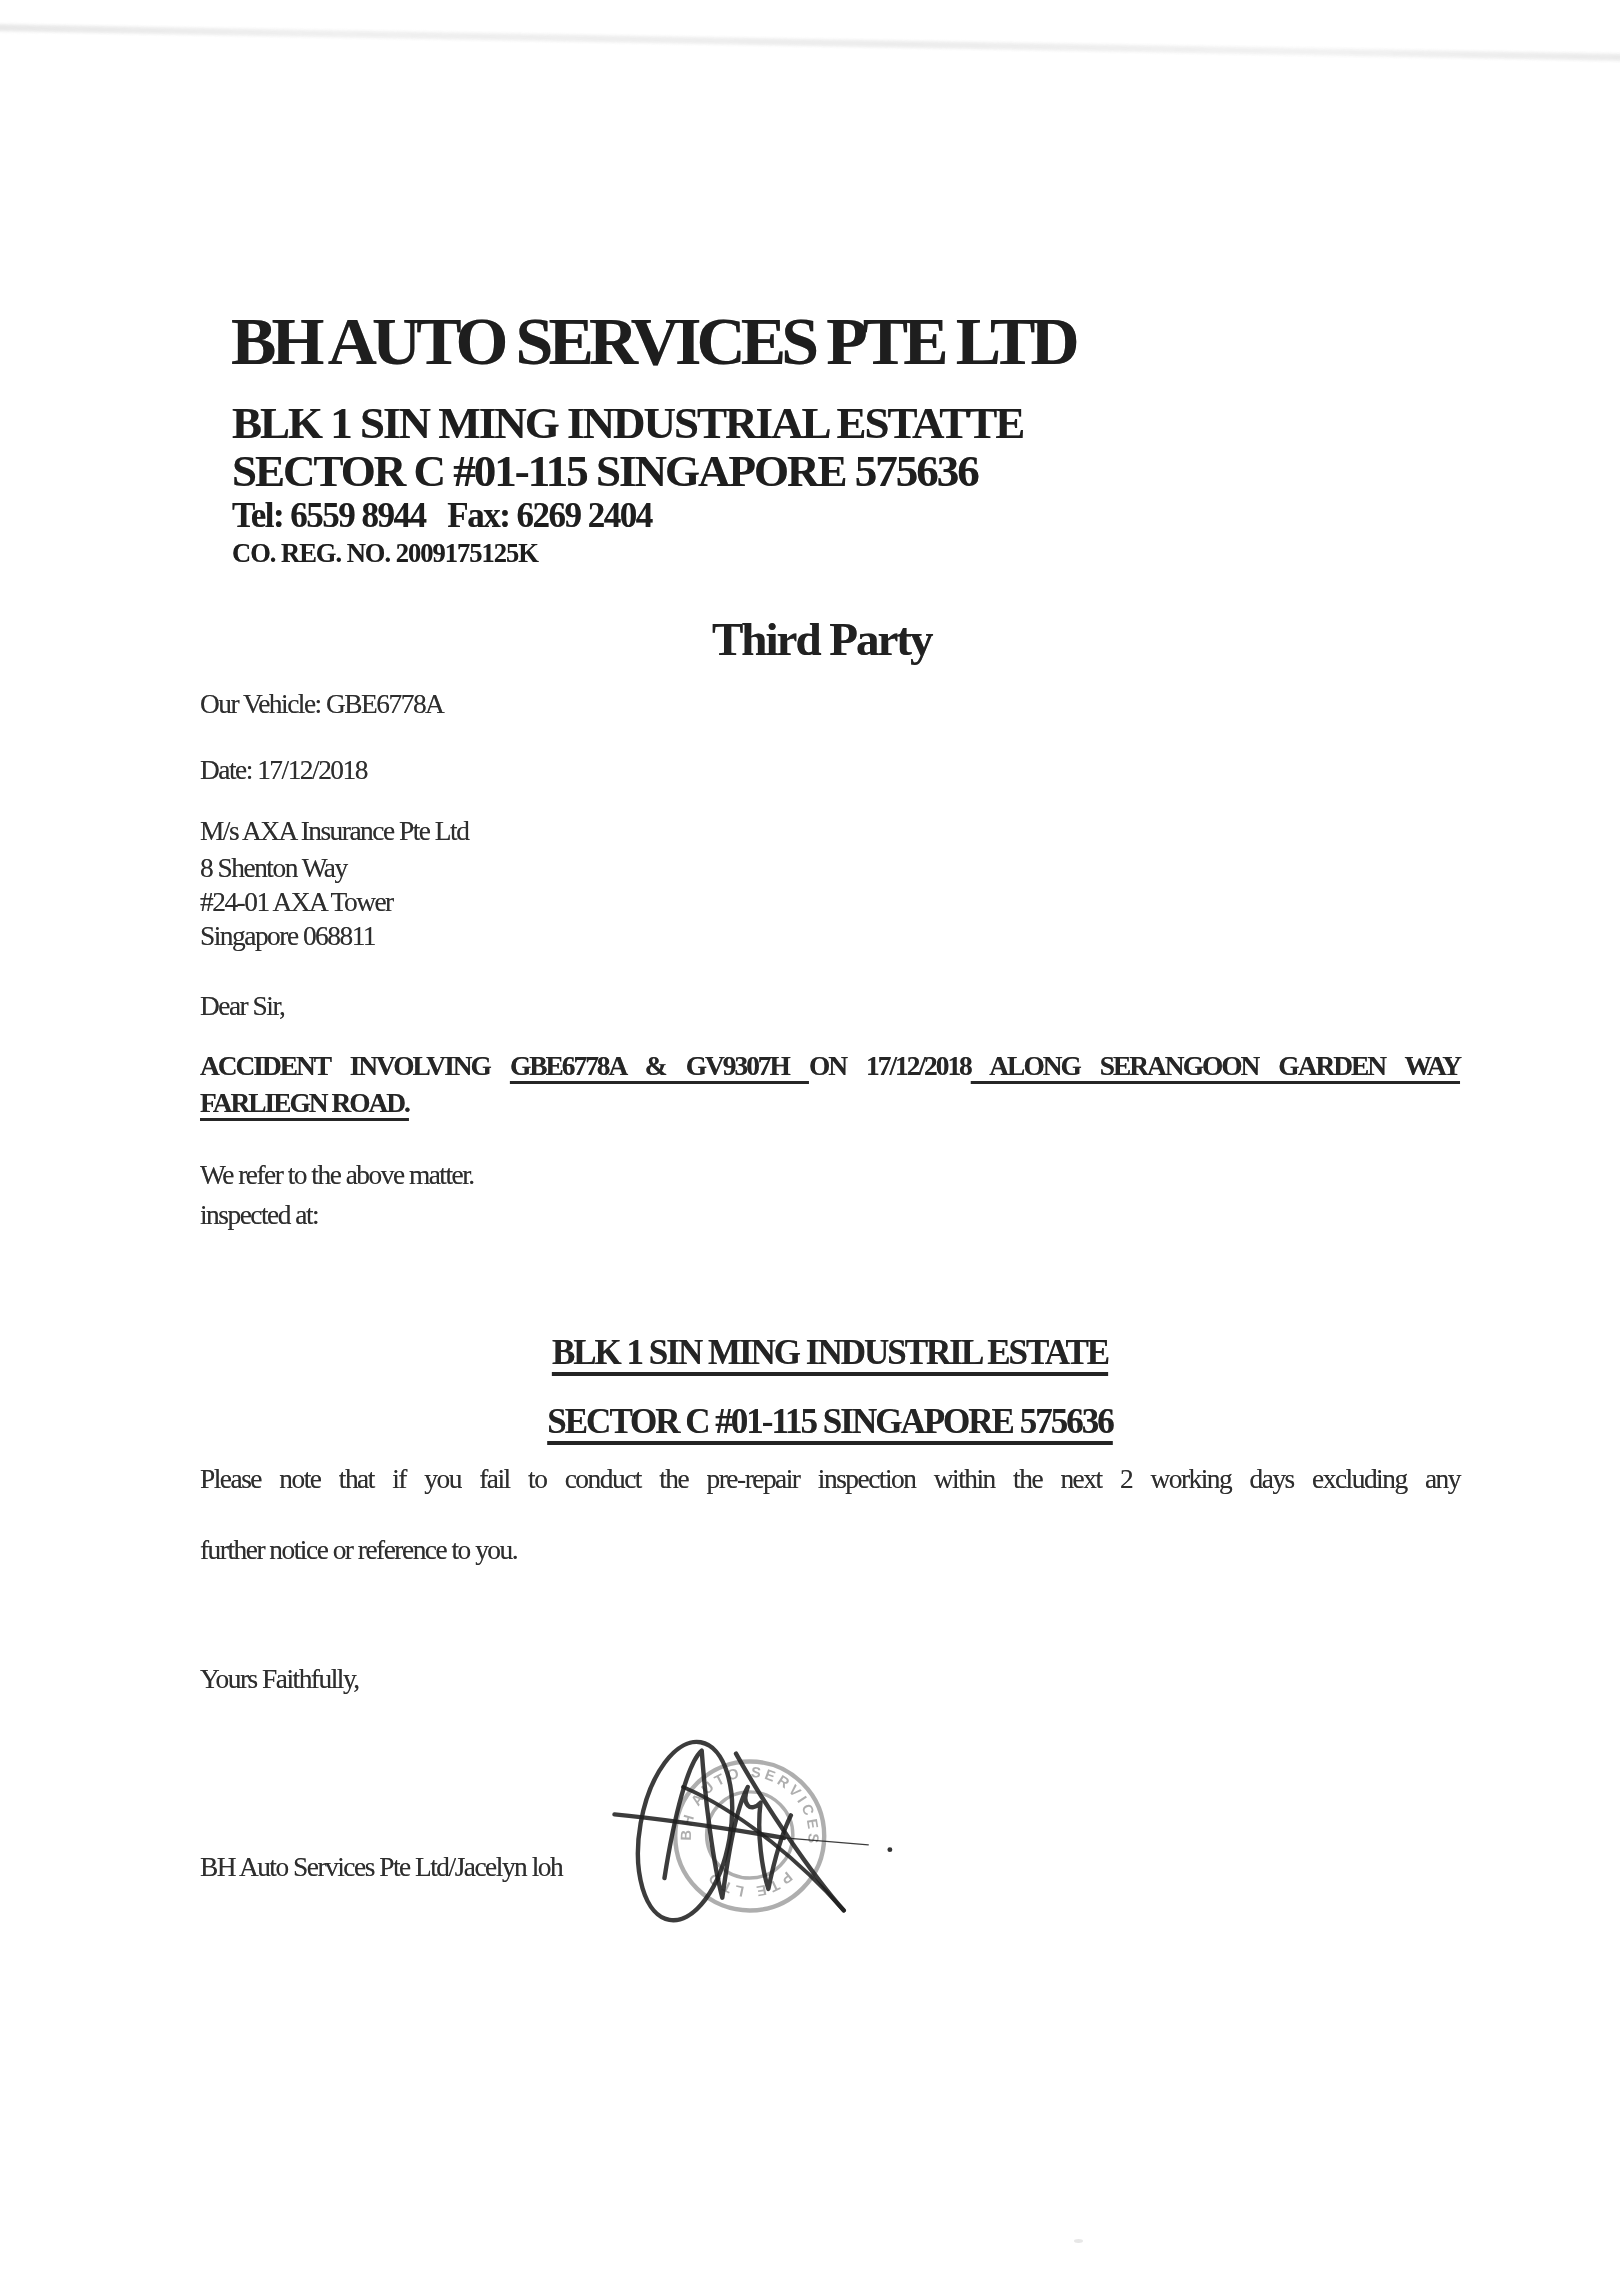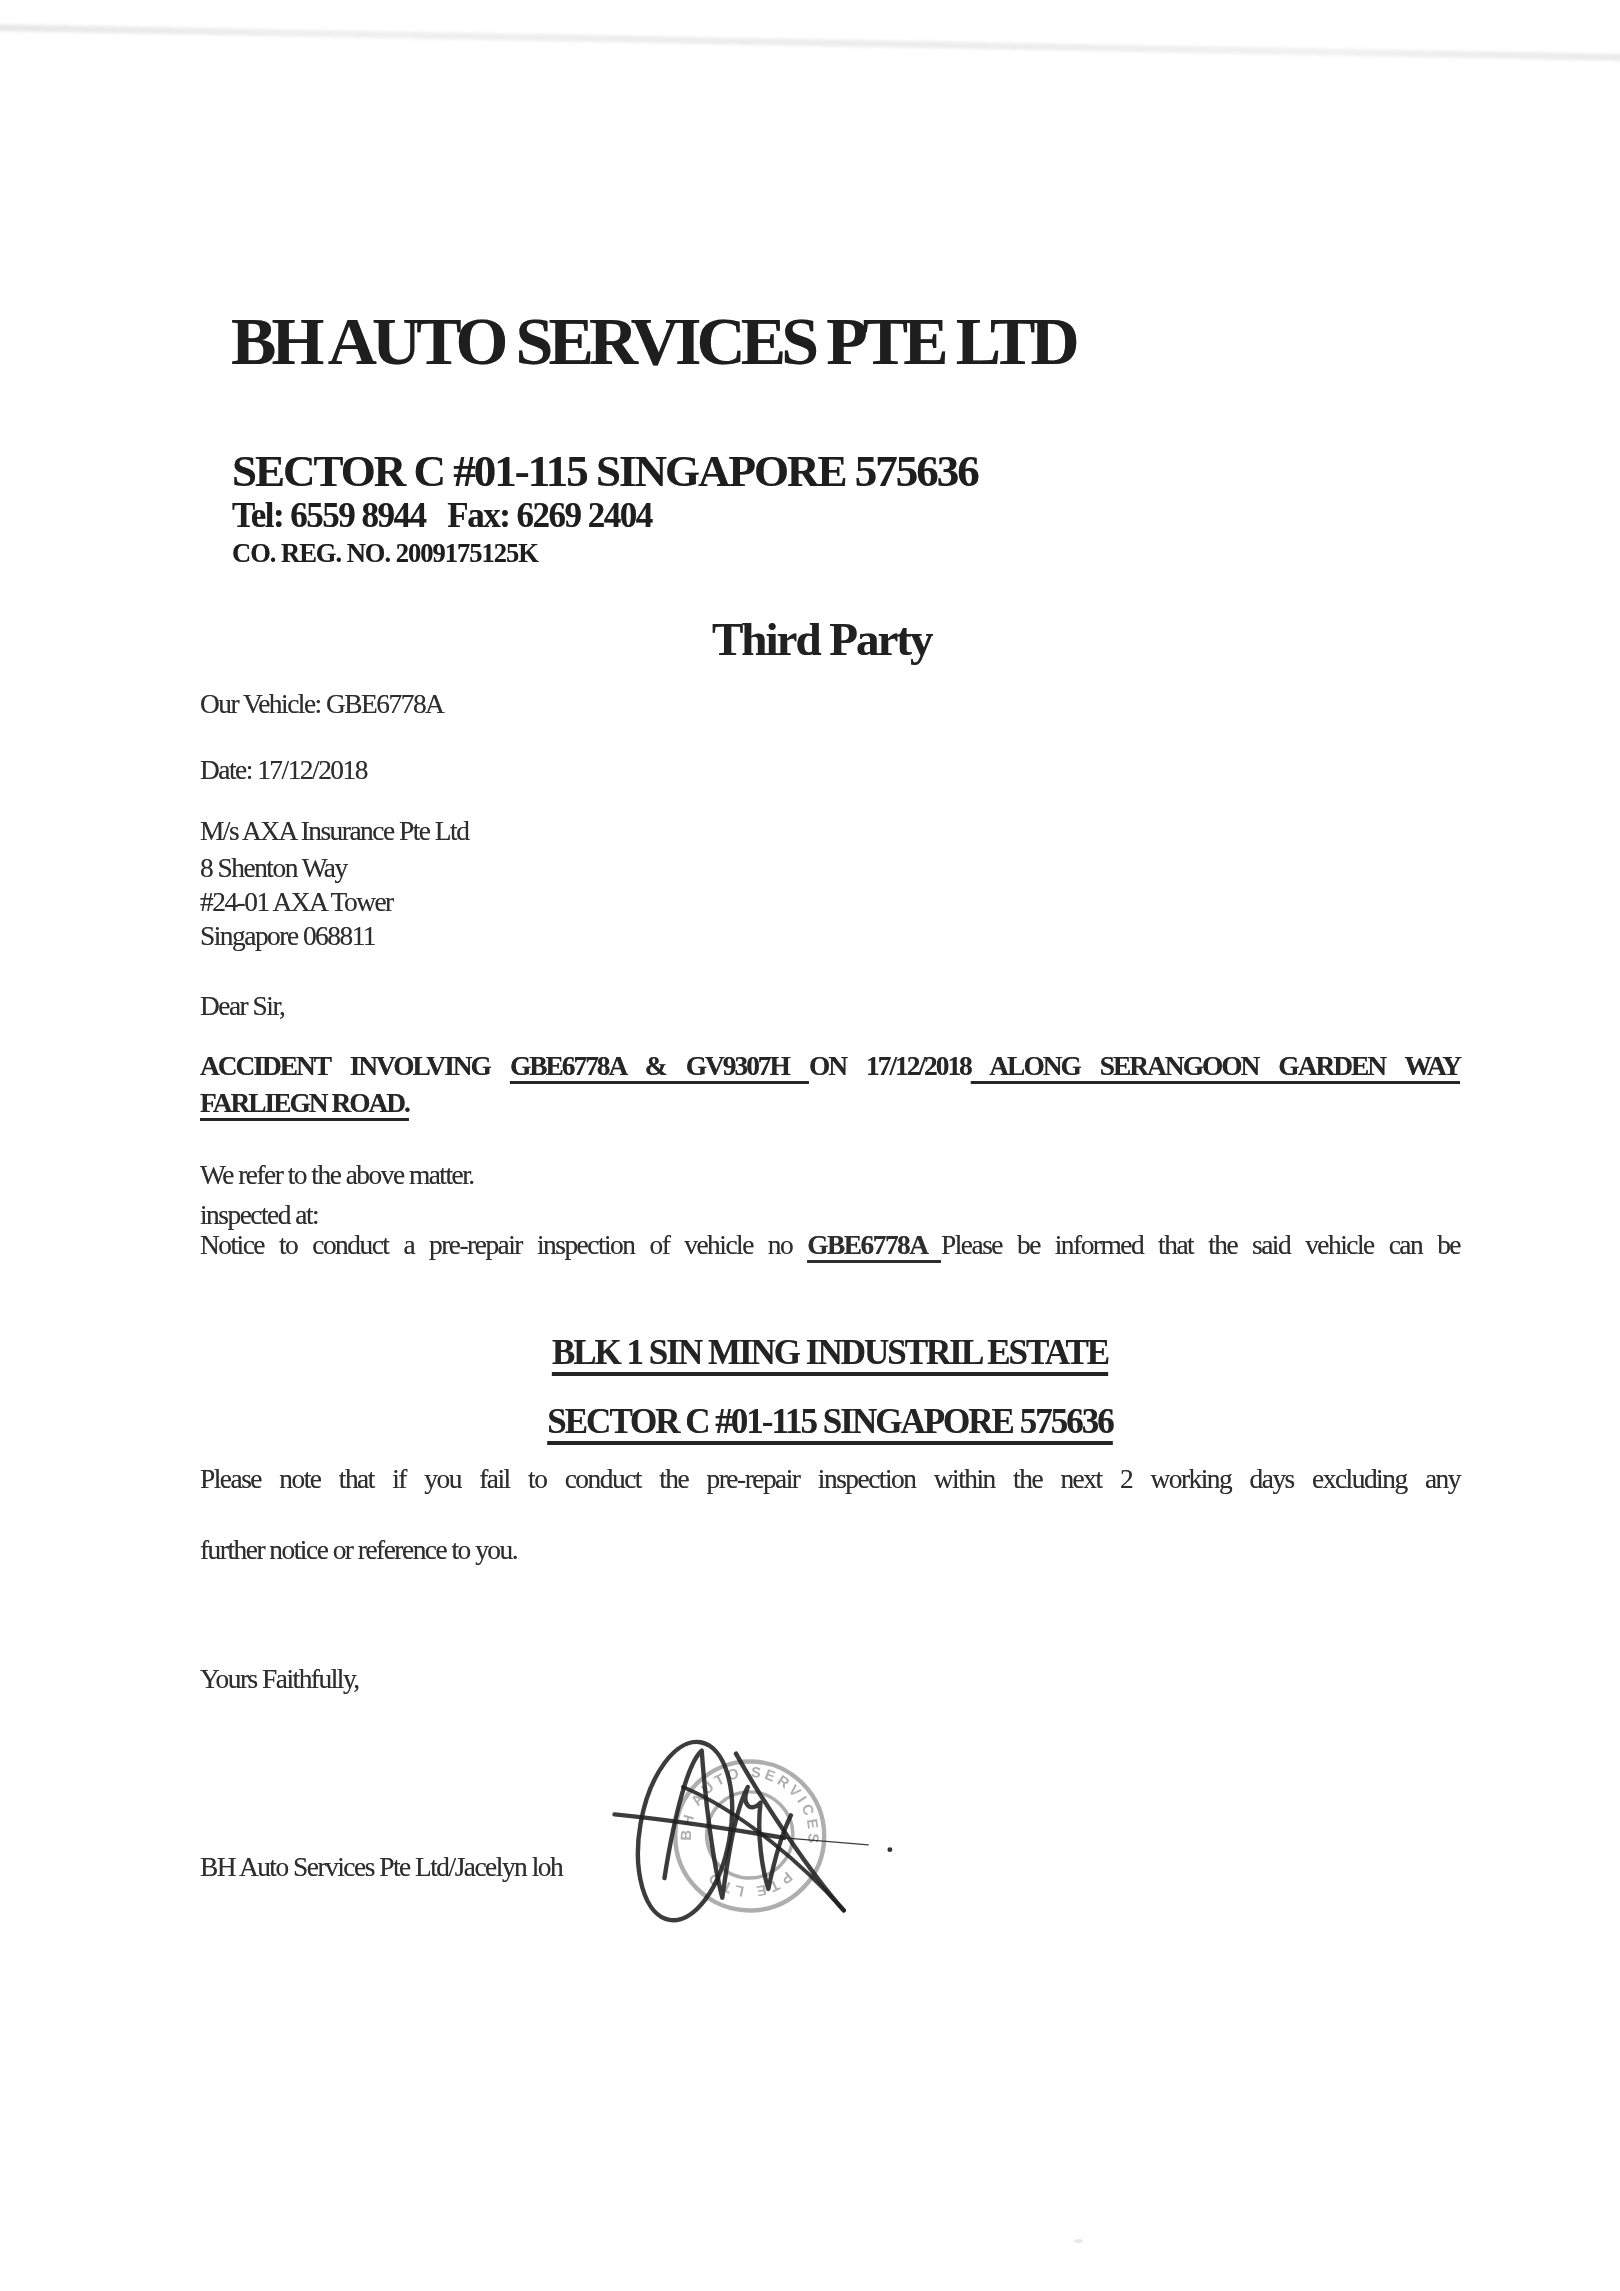--- a/index.html
+++ b/index.html
@@ -75,20 +75,21 @@
   .sig-stroke{stroke:#1f1f1f;fill:none;stroke-linecap:round;stroke-linejoin:round;opacity:.87;}
 </style>
 </head>
 <body>
 
 <div class="page">
 
   <div class="scan-band"></div>
 
   <div class="ln lh-company">BH AUTO SERVICES PTE LTD</div>
+  <div class="ln lh-addr1">BLK 1 SIN MING INDUSTRIAL ESTATTE</div>
   <div class="ln lh-addr2">SECTOR C #01-115 SINGAPORE 575636</div>
   <div class="ln lh-tel">Tel: 6559 8944   Fax: 6269 2404</div>
   <div class="ln lh-reg">CO. REG. NO. 2009175125K</div>
 
   <div class="ln doc-heading">Third Party</div>
 
   <div class="ln" style="left:200px;top:689px;">Our Vehicle: GBE6778A</div>
   <div class="ln" style="left:200px;top:755px;">Date: 17/12/2018</div>
 
   <div class="ln" style="left:200px;top:816px;">M/s AXA Insurance Pte Ltd</div>
@@ -96,21 +97,20 @@
   <div class="ln" style="left:200px;top:887px;">#24-01 AXA Tower</div>
   <div class="ln" style="left:200px;top:921px;">Singapore 068811</div>
 
   <div class="ln" style="left:200px;top:991px;">Dear Sir,</div>
 
   <div class="ln just b subj" style="top:1051px;"><span>ACCIDENT INVOLVING </span><span class="u">GBE6778A &amp; GV9307H </span><span>ON 17/12/2018</span><span class="u"> ALONG SERANGOON GARDEN WAY</span></div>
   <div class="ln b subj" style="left:200px;top:1088px;"><span class="u">FARLIEGN ROAD.</span></div>
 
   <div class="ln" style="left:200px;top:1160px;">We refer to the above matter.</div>
 
-  <div class="ln just" style="top:1230px;"><span>Notice to conduct a pre-repair inspection of vehicle no </span><span class="b u">GBE6778A </span><span>Please be informed that the said vehicle can be</span></div>
   <div class="ln" style="left:200px;top:1200px;">inspected at:</div>
 
   <div class="ln loc" style="top:1333px;"><span class="u">BLK 1 SIN MING INDUSTRIL ESTATE</span></div>
   <div class="ln loc" style="top:1402px;"><span class="u">SECTOR C #01-115 SINGAPORE 575636</span></div>
 
   <div class="ln just" style="top:1464px;">Please note that if you fail to conduct the pre-repair inspection within the next 2 working days excluding any</div>
   <div class="ln" style="left:200px;top:1535px;">further notice or reference to you.</div>
 
   <div class="ln" style="left:200px;top:1664px;">Yours Faithfully,</div>
   <div class="ln" style="left:200px;top:1852px;">BH Auto Services Pte Ltd/Jacelyn loh</div>

